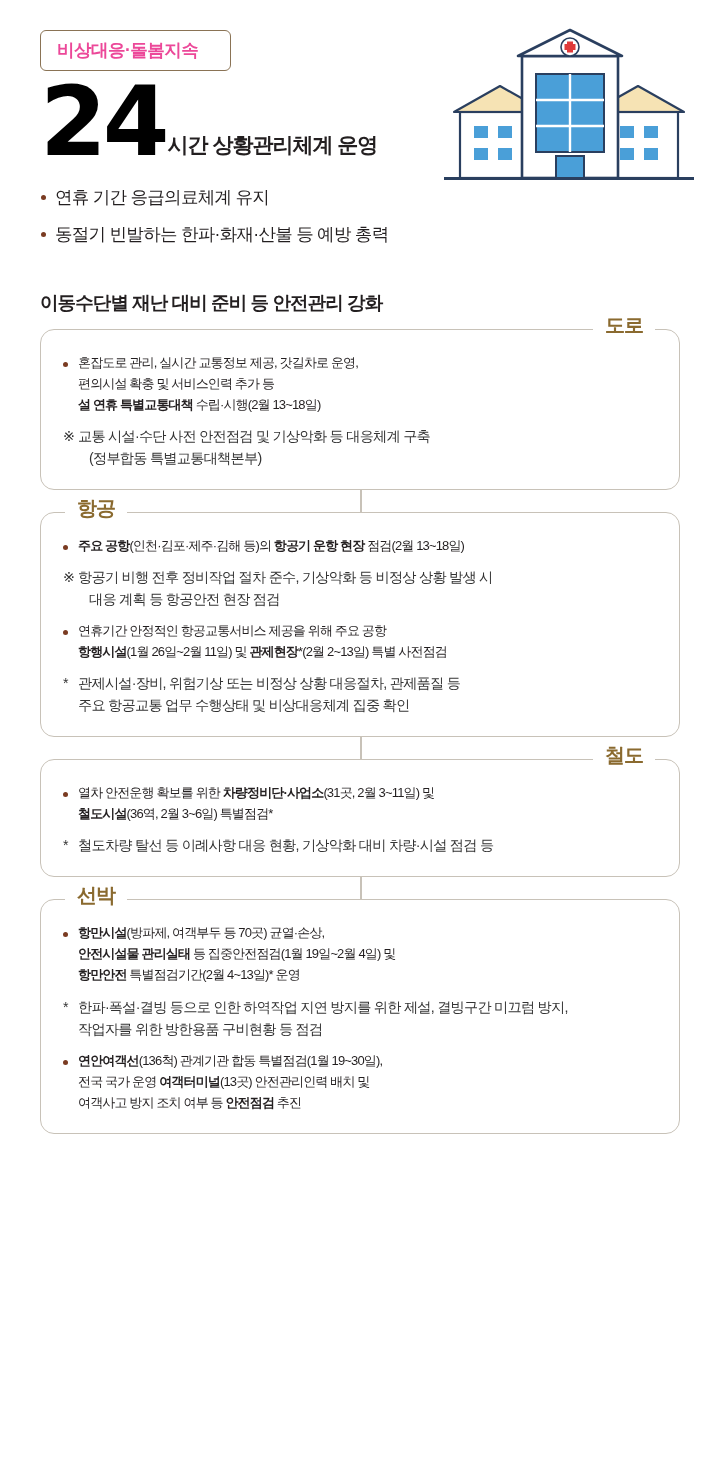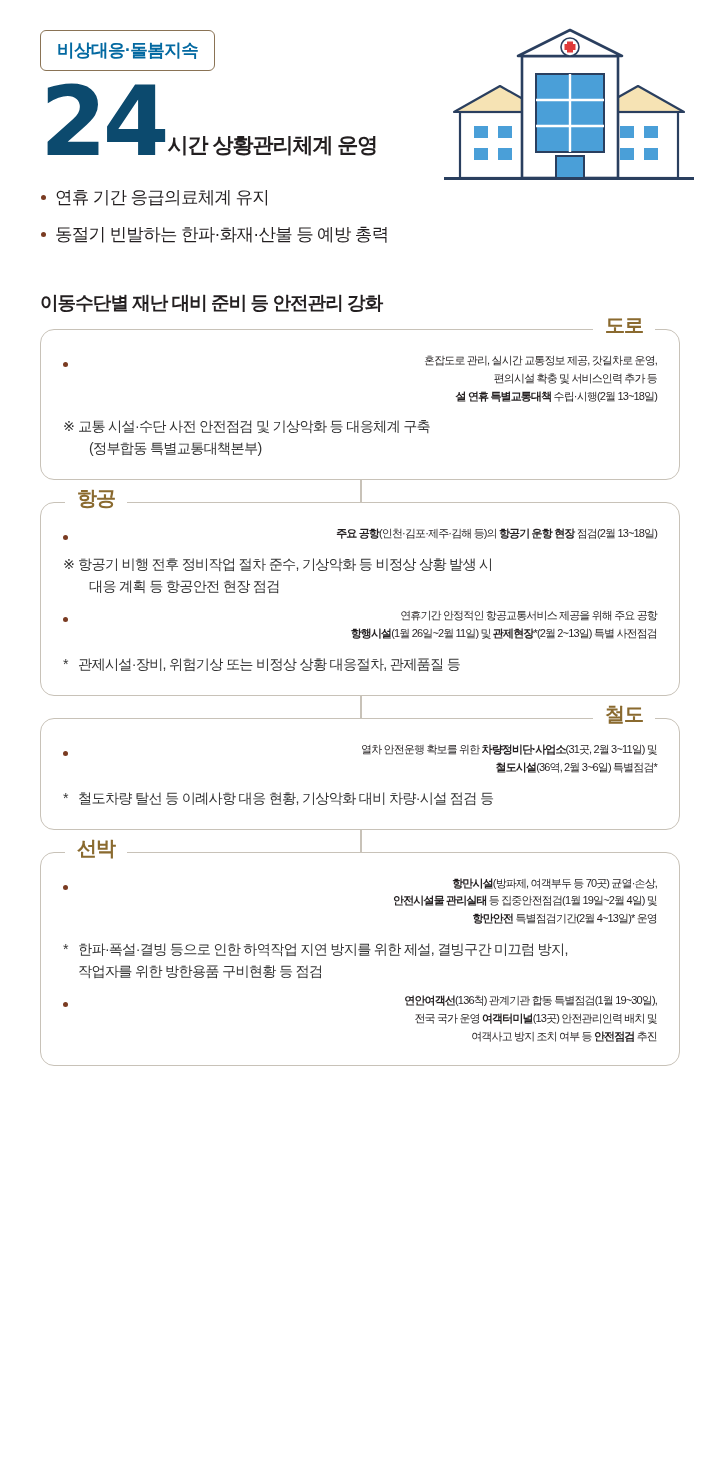--- a/index.html
+++ b/index.html
@@ -19,37 +19,37 @@
   
   .header {
     position: relative;
     padding: 30px 40px 0 40px;
     height: 290px;
   }
   .badge {
     display: inline-block;
     border: 1.5px solid #8a7355;
     border-radius: 6px;
-    padding: 7px 16px 8px 16px;
+    padding: 7px 32px 8px 16px;
     font-size: 17.5px;
     font-weight: bold;
-    color: #0369a1;
+    color: #ec4899;
     letter-spacing: -0.5px;
   }
   .bignum-row {
     display: flex;
     align-items: flex-end;
     margin-top: 6px;
   }
   .bignum {
     font-family: "DejaVu Sans", sans-serif;
     font-size: 96px;
     font-weight: bold;
     line-height: 0.95;
-    color: #0c4a6e;
+    color: #000000;
     letter-spacing: -4px;
   }
   .bignum-suffix {
     font-size: 21px;
     font-weight: bold;
     color: #231f20;
     letter-spacing: -1px;
     padding-bottom: 9px;
     margin-left: 2px;
     text-align: right;
@@ -121,25 +121,24 @@
     background: #c8c2b8;
     left: 50%;
     height: 22px;
     bottom: -22px;
   }
 
   
   .item {
     position: relative;
     padding-left: 15px;
-    font-size: 11px;
+    font-size: 13px;
     letter-spacing: -0.85px;
     line-height: 1.62;
     margin-bottom: 10px;
-    text-align: right;
   }
   .item::before {
     content: "";
     position: absolute;
     left: 0; top: 10px;
     width: 5px; height: 5px;
     border-radius: 50%;
     background: #7a3b22;
   }
   .note {
@@ -262,20 +261,21 @@
       </div>
 
       <div class="item">
         <span class="nowrap-line">연휴기간 안정적인 항공교통서비스 제공을 위해 주요 공항</span>
         <span class="nowrap-line"><span class="b">항행시설</span><span>(1월 26일~2월 11일) 및 </span><span class="b">관제현장</span><span>*</span><span>(2월 2~13일) 특별 사전점검</span></span>
       </div>
 
       <div class="note last">
         <span class="mark">*</span>
         <span class="nowrap-line">관제시설·장비, 위험기상 또는 비정상 상황 대응절차, 관제품질 등</span>
+        <span class="nowrap-line">주요 항공교통 업무 수행상태 및 비상대응체계 집중 확인</span>
       </div>
     </div>
     <div class="connector"></div>
   </div>
 
   <div class="card-wrap">
     <div class="card">
       <div class="card-label label-right">철도</div>
 
       <div class="item">

